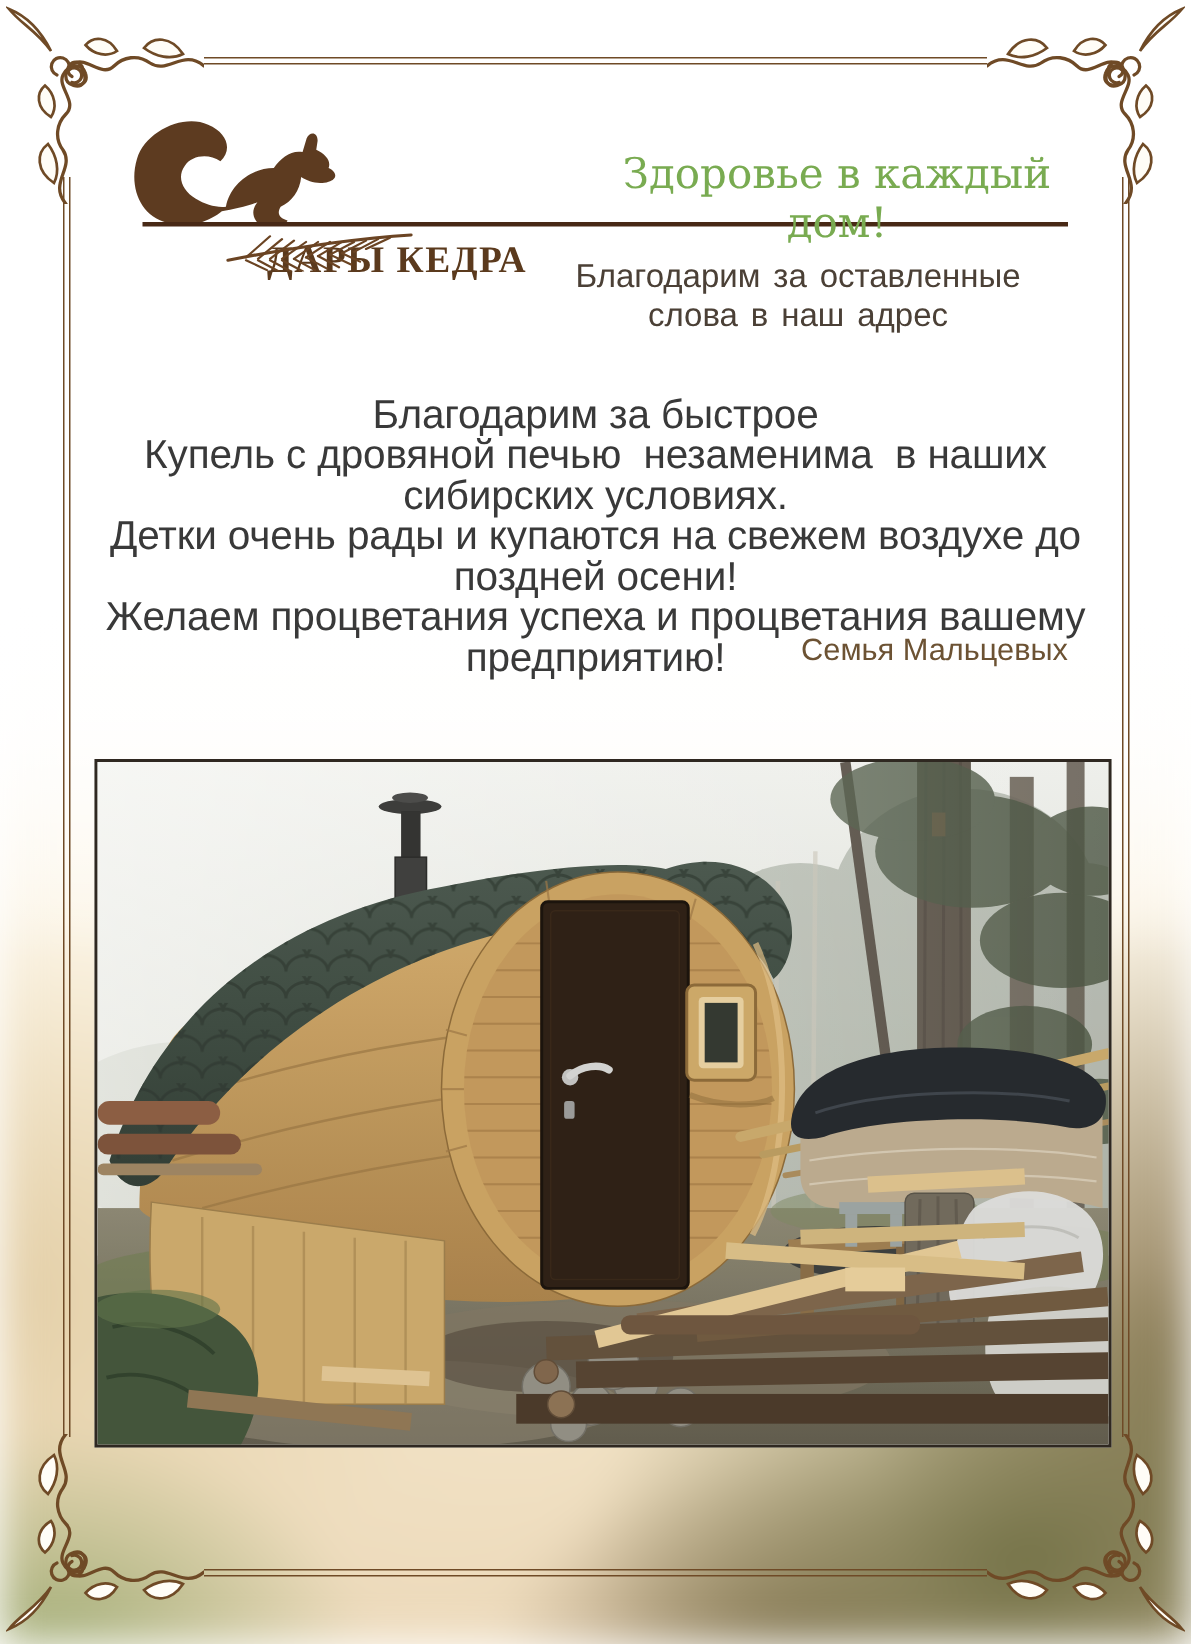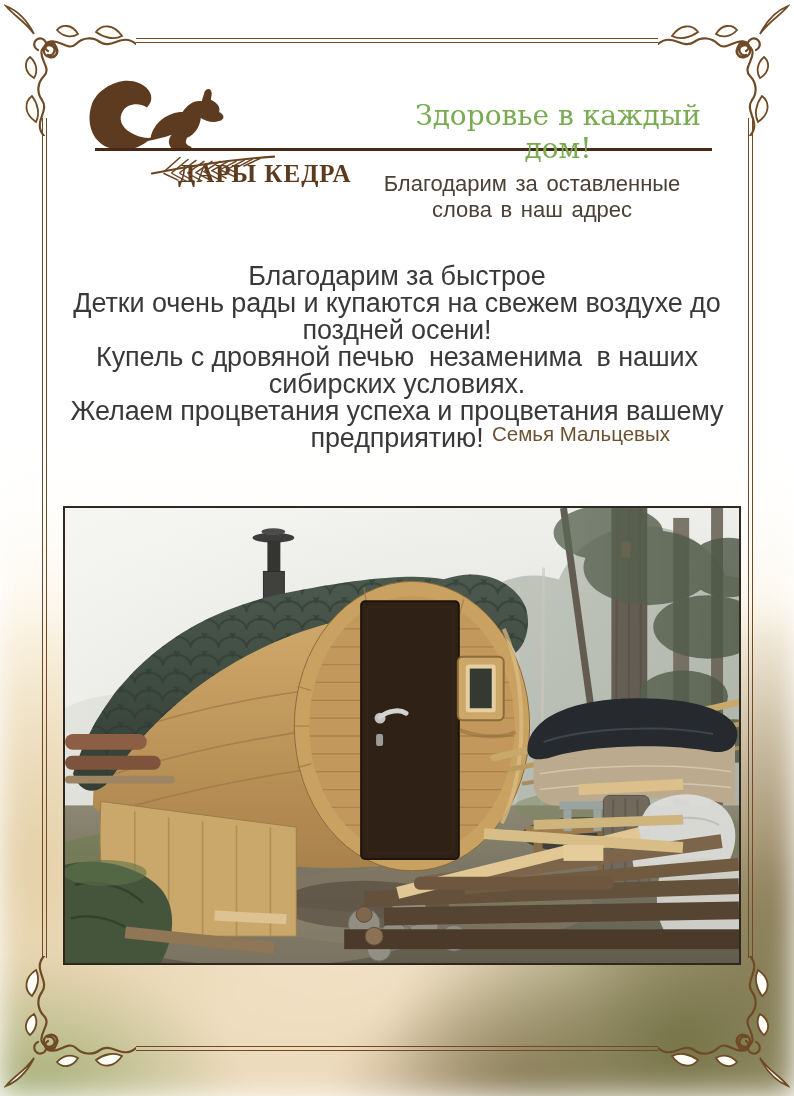--- a/index.html
+++ b/index.html
@@ -35,21 +35,21 @@
   .branch{position:absolute;left:150px;top:151px;width:126px;height:30px;}
   .head-rule{position:absolute;left:95px;top:148px;width:617px;height:3.4px;background:#482916;}
   .tagline{position:absolute;left:402px;top:99px;width:312px;text-align:center;
            font-family:"DejaVu Serif",serif;font-size:28px;color:#79ab51;}
   .subtitle{position:absolute;left:352px;top:171px;width:360px;text-align:center;
             font-size:22px;color:#4b4036;word-spacing:2.5px;}
   
   .t-block{position:absolute;left:40px;top:263px;width:714px;text-align:center;
            font-size:27px;line-height:27px;color:#393939;letter-spacing:-0.1px;}
   .t-line{white-space:pre-wrap;}
-  .signature{position:absolute;left:450px;top:421px;width:262px;text-align:center;
+  .signature{position:absolute;left:450px;top:421px;width:262px;text-align:right;
              font-size:20.5px;line-height:26px;color:#6c5233;}
   
   .photo{position:absolute;left:63px;top:506px;width:674px;height:455px;
          border:2px solid #2f2821;background:#d8d8d2;}
   .photo svg{display:block;width:100%;height:100%;}
 </style>
 </head>
 <body>
 
 <svg width="0" height="0" style="position:absolute">
@@ -108,22 +108,22 @@
       <path d="M2,24 C40,16 82,9 124,6" stroke-width="2.2"></path>
       <path stroke-width="1.5" d="M14,22 L30,7 M22,23 L38,9 M30,23 L46,10 M38,23 L54,11 M46,23 L62,11 M54,22 L70,11 M62,21 L78,11 M70,20 L86,11 M78,19 L94,10 M86,18 L102,9 M94,16 L110,8"></path>
       <path stroke-width="1.5" d="M14,24 L28,31 M22,24 L36,32 M30,24 L44,32 M38,24 L52,32 M46,23 L60,31 M54,22 L68,30 M62,21 L76,29 M70,20 L84,27 M78,19 L90,25"></path>
     </g>
   </svg>
   <div class="tagline">Здоровье в каждый дом!</div>
   <div class="subtitle">Благодарим за оставленные слова в наш адрес</div>
 
   <div class="t-block">
     <div class="t-line">Благодарим за быстрое</div>
+    <div class="t-line">Купель с дровяной печью  незаменима  в наших сибирских условиях.</div>
     <div class="t-line">Детки очень рады и купаются на свежем воздухе до поздней осени!</div>
-    <div class="t-line">Купель с дровяной печью  незаменима  в наших сибирских условиях.</div>
     <div class="t-line">Желаем процветания успеха и процветания вашему предприятию!</div>
   </div>
   <div class="signature">
     <div>Семья Мальцевых</div>
   </div>
 
   <div class="photo">
   <svg viewBox="0 0 676 459" preserveAspectRatio="none">
     <defs>
       <linearGradient id="sky" x1="0" y1="0" x2="0" y2="1">

